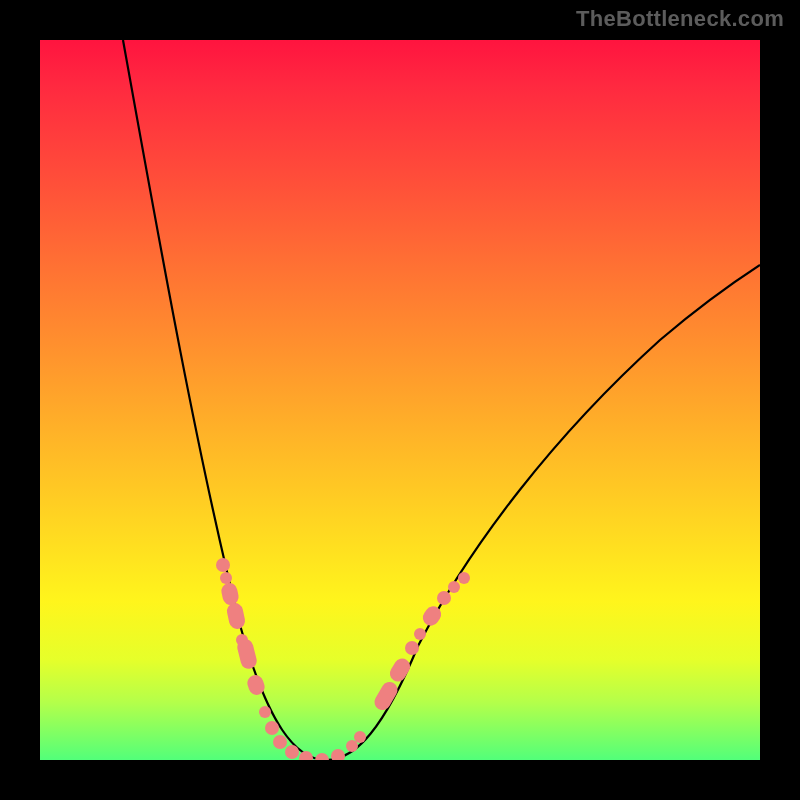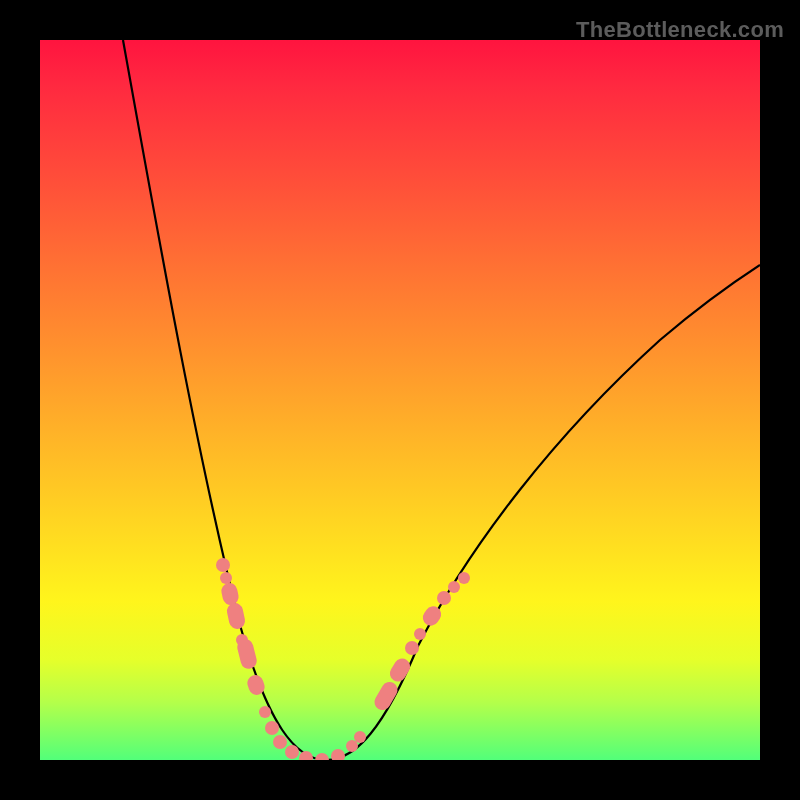--- a/index.html
+++ b/index.html
@@ -31,21 +31,21 @@
       #ff8f2e 42%,
       #ffb128 54%,
       #ffd322 66%,
       #fff51c 78%,
       #e6ff2a 86%,
       #b4ff4a 92%,
       #52ff7a 100%);
   }
   .watermark {
     position: absolute;
-    top: 17px;
+    top: 6px;
     right: 16px;
     color: #5c5c5c;
     font-size: 22px;
     font-weight: 600;
     letter-spacing: 0.3px;
   }
   svg.curve {
     position: absolute;
     left: 0; top: 0;
     width: 720px;

